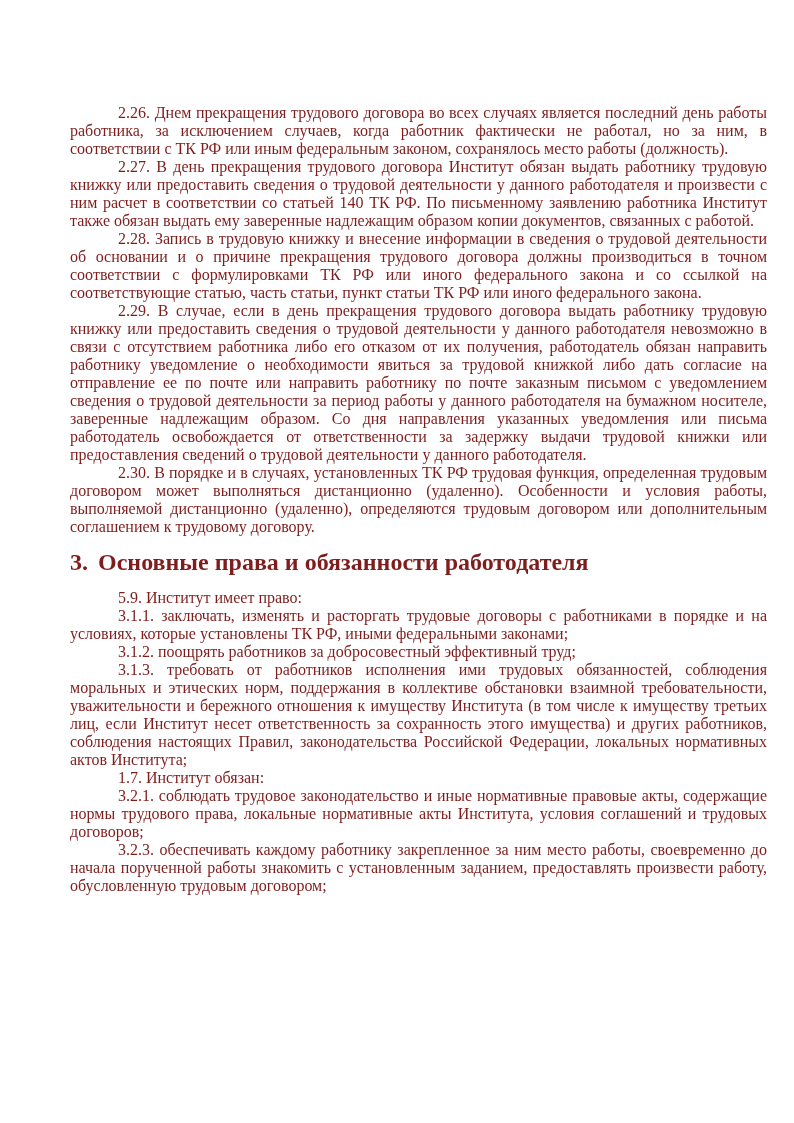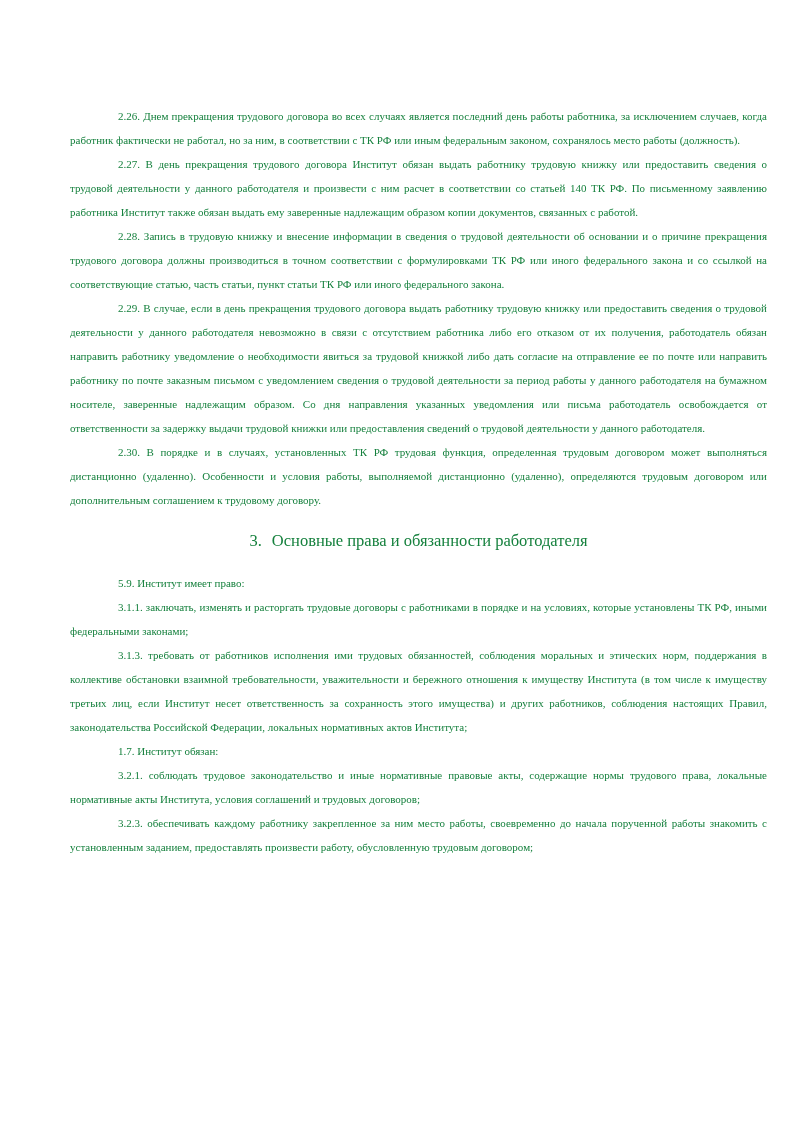--- a/index.html
+++ b/index.html
@@ -12,33 +12,33 @@
       height: 1123px;
       position: relative;
       overflow: hidden;
     }
     .page {
       position: absolute;
       left: 70px;
       top: 104px;
       width: 697px;
       font-family: "Liberation Serif", "DejaVu Serif", serif;
-      font-size: 11px;
-      line-height: 24px;
-      color: #15803d;
+      font-size: 16px;
+      line-height: 18px;
+      color: #7f1d1d;
     }
     .para {
       margin: 0;
       text-indent: 48px;
       text-align: justify;
     }
     .heading {
       margin: 0;
-      text-align: center;
-      font-weight: normal;
+      text-align: left;
+      font-weight: bold;
       padding-top: 17px;
       padding-bottom: 18px;
     }
     .heading .num {
       display: inline-block;
       margin-right: 10px;
     }
   </style>
 </head>
 <body>
@@ -49,17 +49,18 @@
   <p class="para">2.28. Запись в трудовую книжку и внесение информации в сведения о трудовой деятельности об основании и о причине прекращения трудового договора должны производиться в точном соответствии с формулировками ТК РФ или иного федерального закона и со ссылкой на соответствующие статью, часть статьи, пункт статьи ТК РФ или иного федерального закона.</p>
   <p class="para">2.29. В случае, если в день прекращения трудового договора выдать работнику трудовую книжку или предоставить сведения о трудовой деятельности у данного работодателя невозможно в связи с отсутствием работника либо его отказом от их получения, работодатель обязан направить работнику уведомление о необходимости явиться за трудовой книжкой либо дать согласие на отправление ее по почте или направить работнику по почте заказным письмом с уведомлением сведения о трудовой деятельности за период работы у данного работодателя на бумажном носителе, заверенные надлежащим образом. Со дня направления указанных уведомления или письма работодатель освобождается от ответственности за задержку выдачи трудовой книжки или предоставления сведений о трудовой деятельности у данного работодателя.</p>
   <p class="para">2.30. В порядке и в случаях, установленных ТК РФ трудовая функция, определенная трудовым договором может выполняться дистанционно (удаленно). Особенности и условия работы, выполняемой дистанционно (удаленно), определяются трудовым договором или дополнительным соглашением к трудовому договору.</p>
 
   <h2 class="heading">
     <span class="num">3.</span><span>Основные права и обязанности работодателя</span>
   </h2>
 
   <p class="para">5.9. Институт имеет право:</p>
   <p class="para">3.1.1. заключать, изменять и расторгать трудовые договоры с работниками в порядке и на условиях, которые установлены ТК РФ, иными федеральными законами;</p>
+  <p class="para">3.1.2. поощрять работников за добросовестный эффективный труд;</p>
   <p class="para">3.1.3. требовать от работников исполнения ими трудовых обязанностей, соблюдения моральных и этических норм, поддержания в коллективе обстановки взаимной требовательности, уважительности и бережного отношения к имуществу Института (в том числе к имуществу третьих лиц, если Институт несет ответственность за сохранность этого имущества) и других работников, соблюдения настоящих Правил, законодательства Российской Федерации, локальных нормативных актов Института;</p>
   <p class="para">1.7. Институт обязан:</p>
   <p class="para">3.2.1. соблюдать трудовое законодательство и иные нормативные правовые акты, содержащие нормы трудового права, локальные нормативные акты Института, условия соглашений и трудовых договоров;</p>
   <p class="para">3.2.3. обеспечивать каждому работнику закрепленное за ним место работы, своевременно до начала порученной работы знакомить с установленным заданием, предоставлять произвести работу, обусловленную трудовым договором;</p>
 </div>
 
 </body></html>

